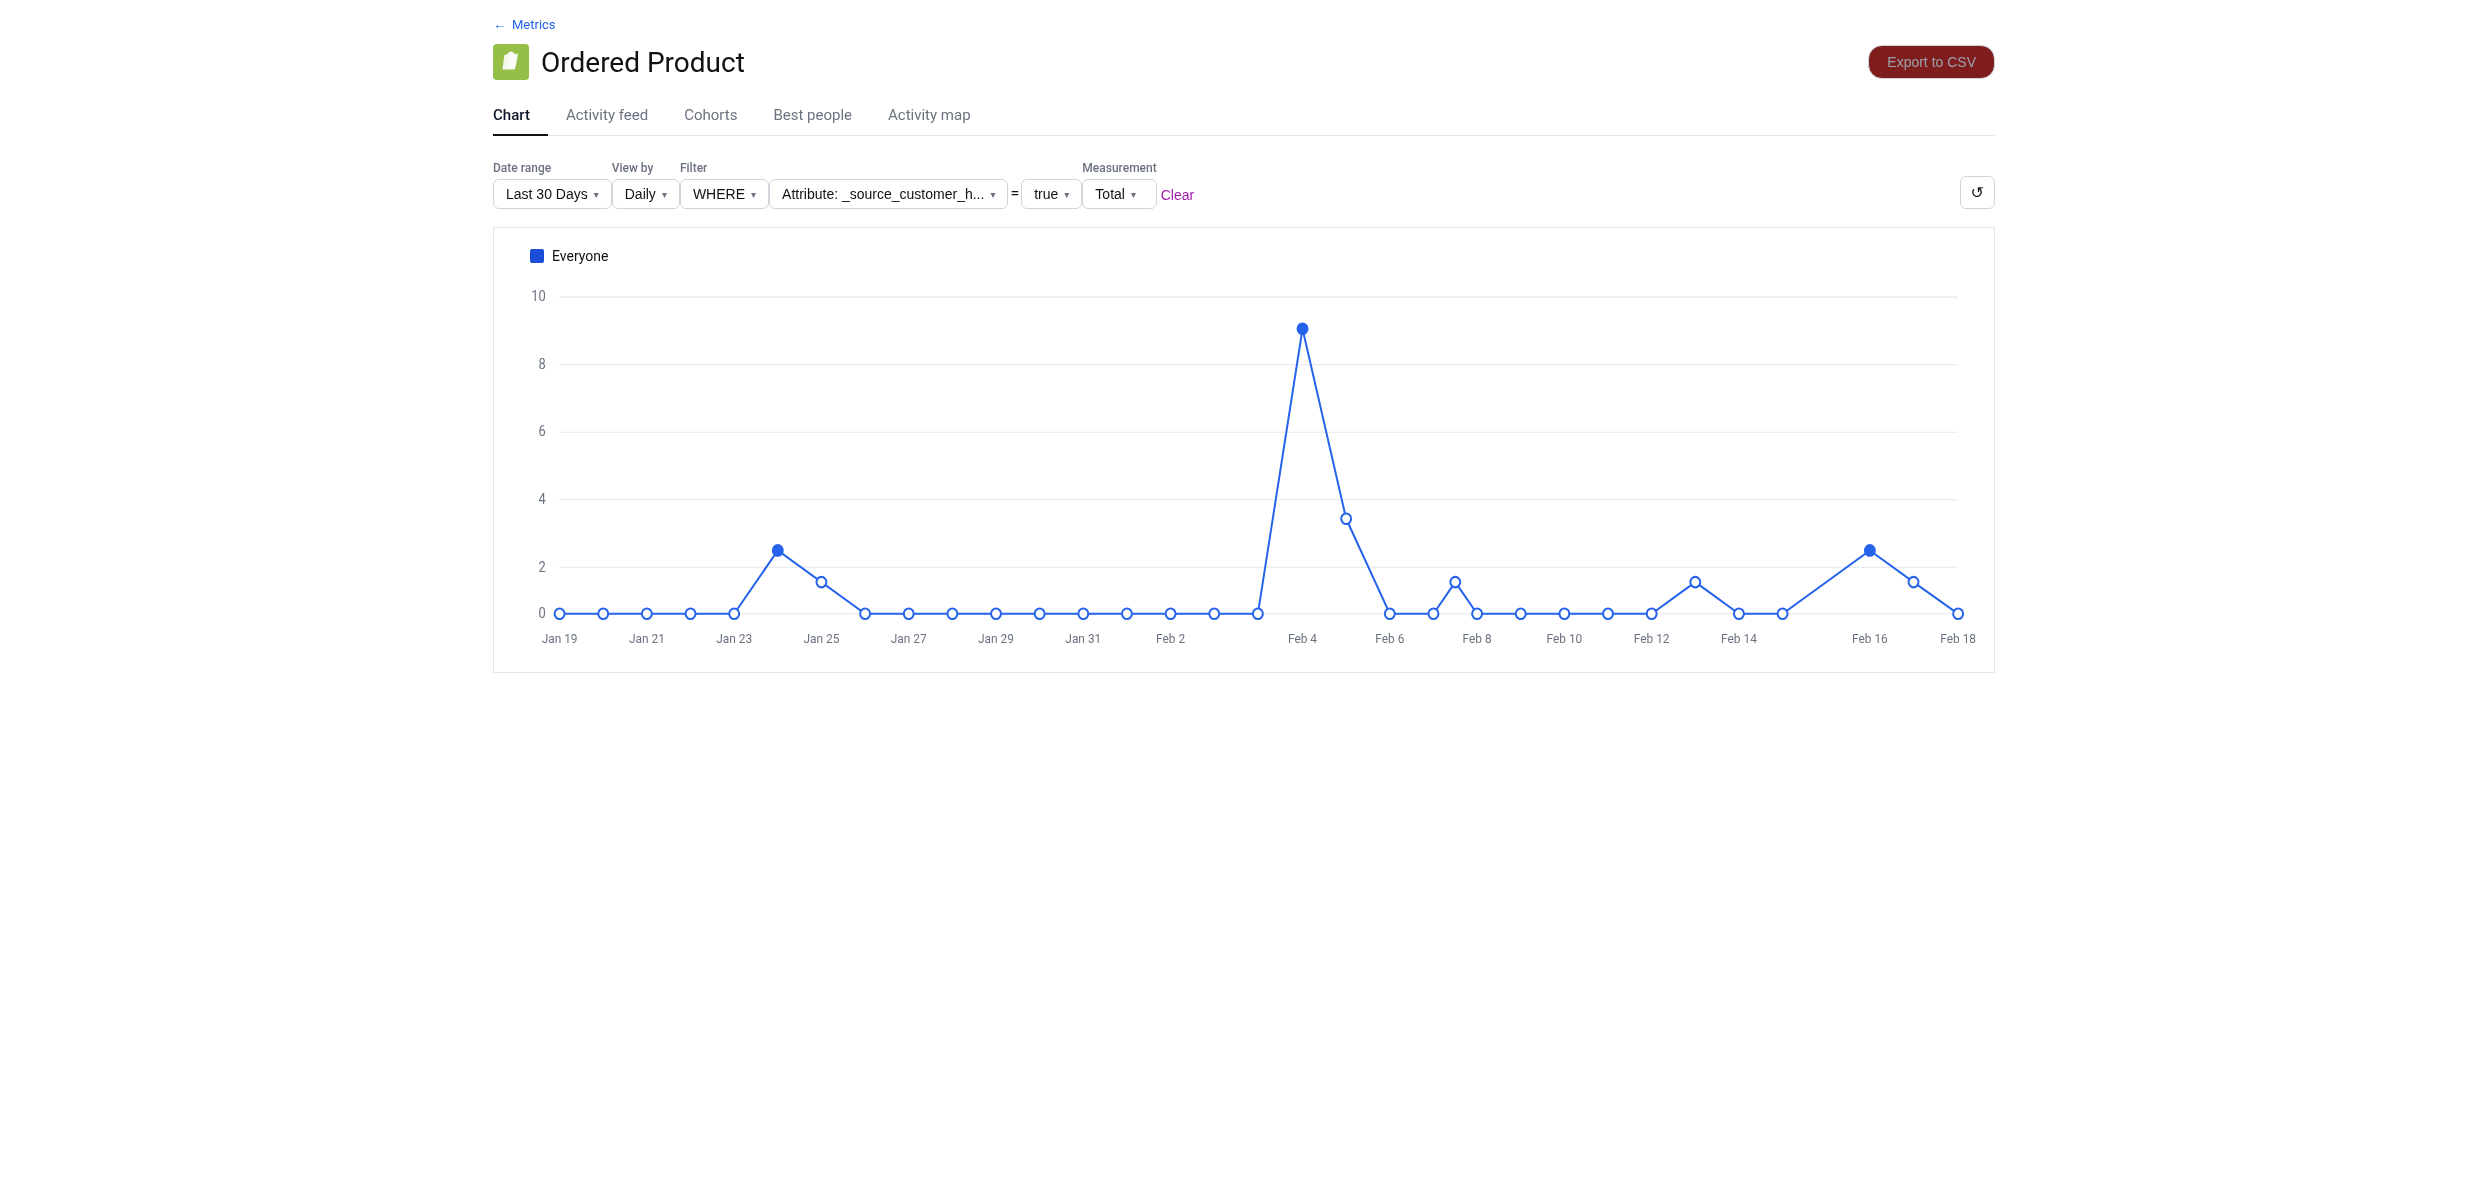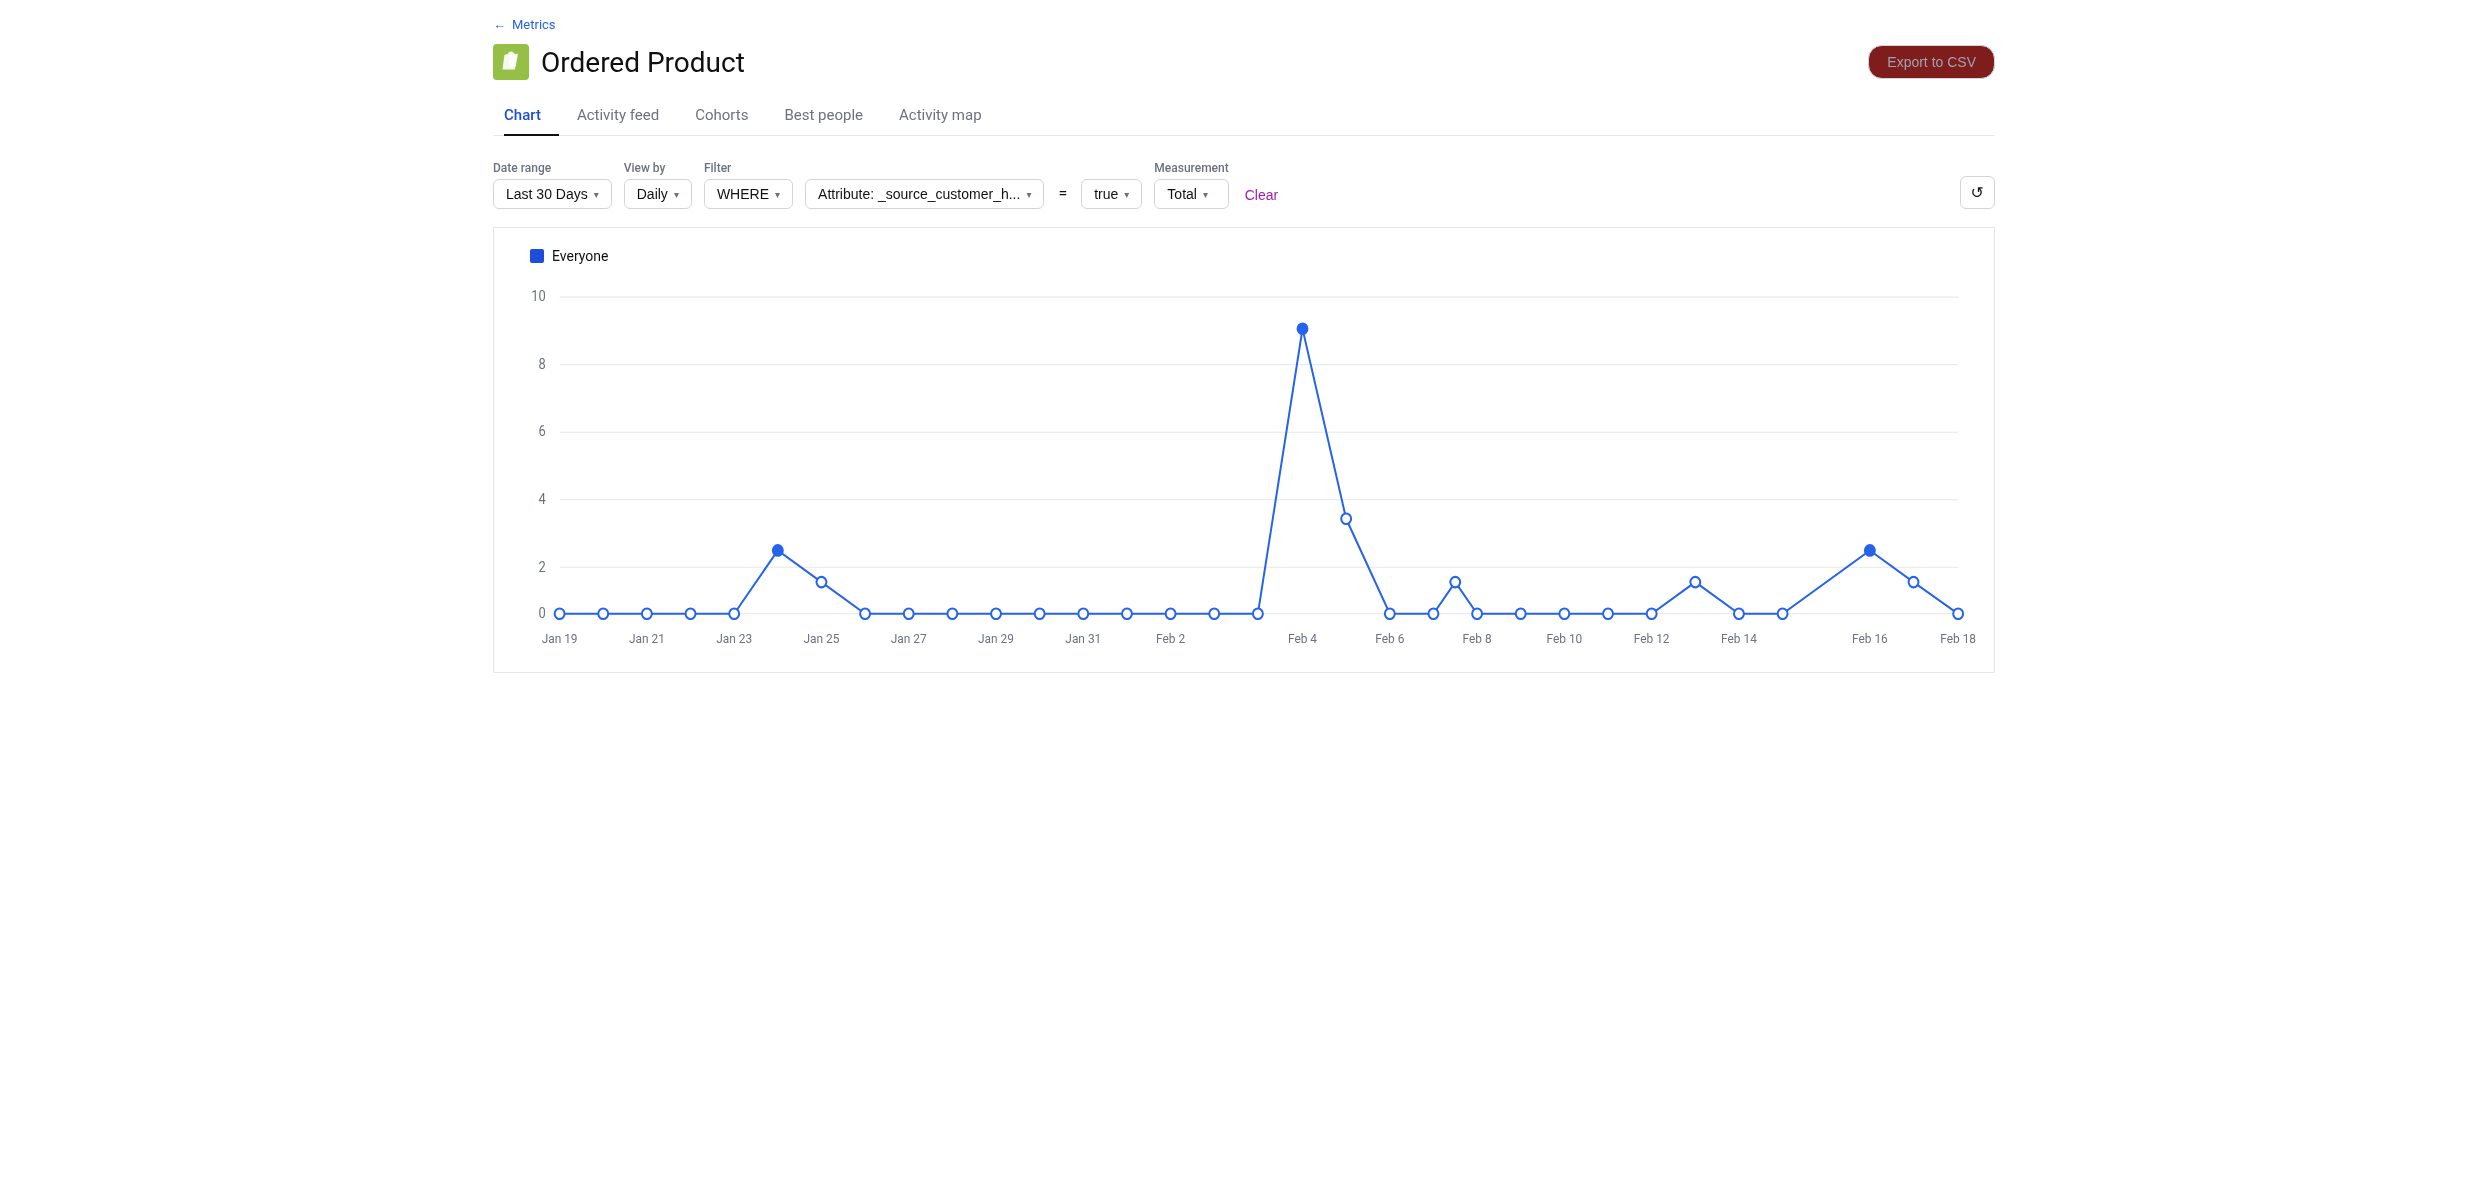--- a/index.html
+++ b/index.html
@@ -61,30 +61,28 @@
     }
     .tab {
       padding: 10px 18px;
       font-size: 15px;
       color: #6b7280;
       cursor: pointer;
       border-bottom: 2px solid transparent;
       margin-bottom: -1px;
     }
     .tab.active {
-      color: #1d4ed8;
+      color: #0f172a;
       border-bottom: 2px solid #111;
       font-weight: 500;
-      margin-left: 11px;
     }
     .tab:first-child { padding-left: 0; }
     .filters-row {
       display: flex;
       align-items: flex-end;
-      gap: 12px;
       margin-bottom: 18px;
       flex-wrap: wrap;
     }
     .filter-group {
       display: flex;
       flex-direction: column;
       gap: 4px;
     }
     .filter-label {
       font-size: 12px;

